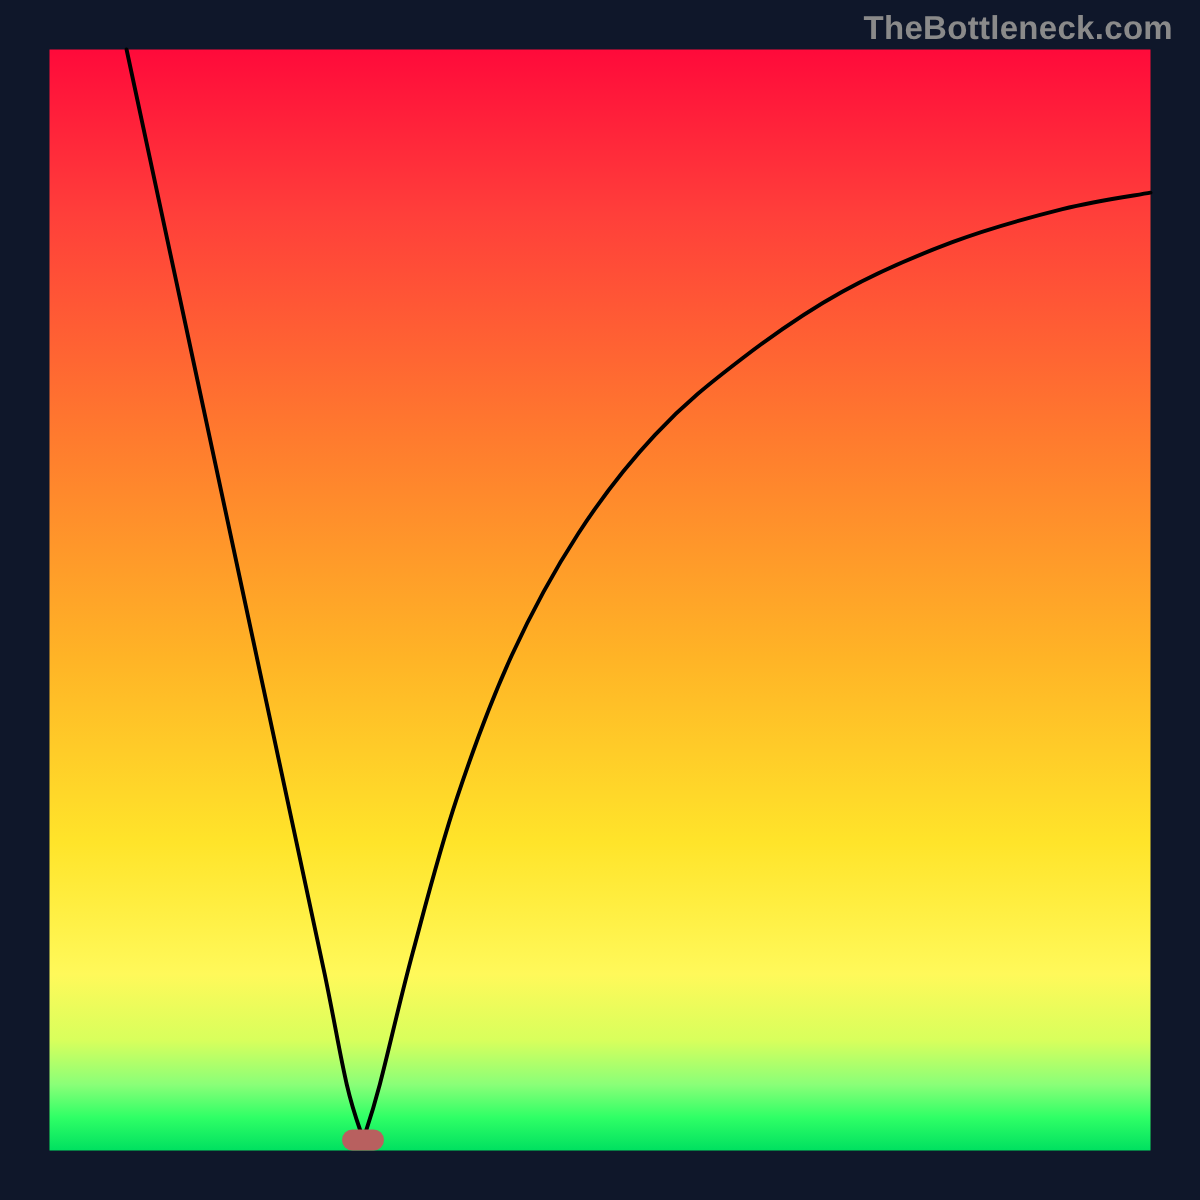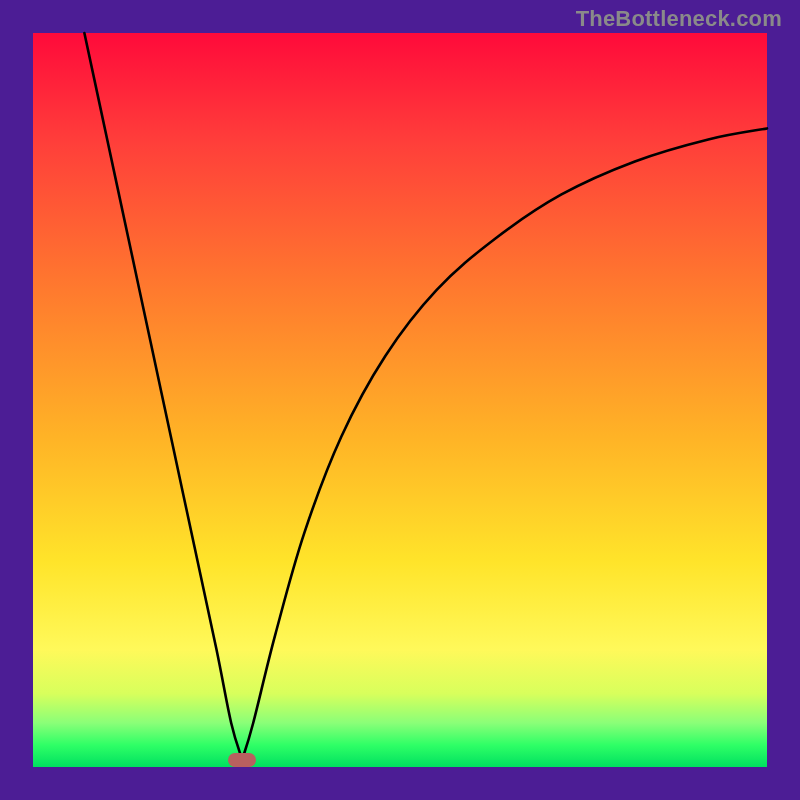--- a/index.html
+++ b/index.html
@@ -10,21 +10,21 @@
     background: #000;
     overflow: hidden;
     font-family: Arial, Helvetica, sans-serif;
   }
   .frame {
     position: absolute;
     left: 0;
     top: 0;
     width: 800px;
     height: 800px;
-    background: #4c1d95;
+    background: #0f172a;
   }
   .plot {
     position: absolute;
     left: 33px;
     top: 33px;
     width: 734px;
     height: 734px;
     
     background: linear-gradient(
       to bottom,

